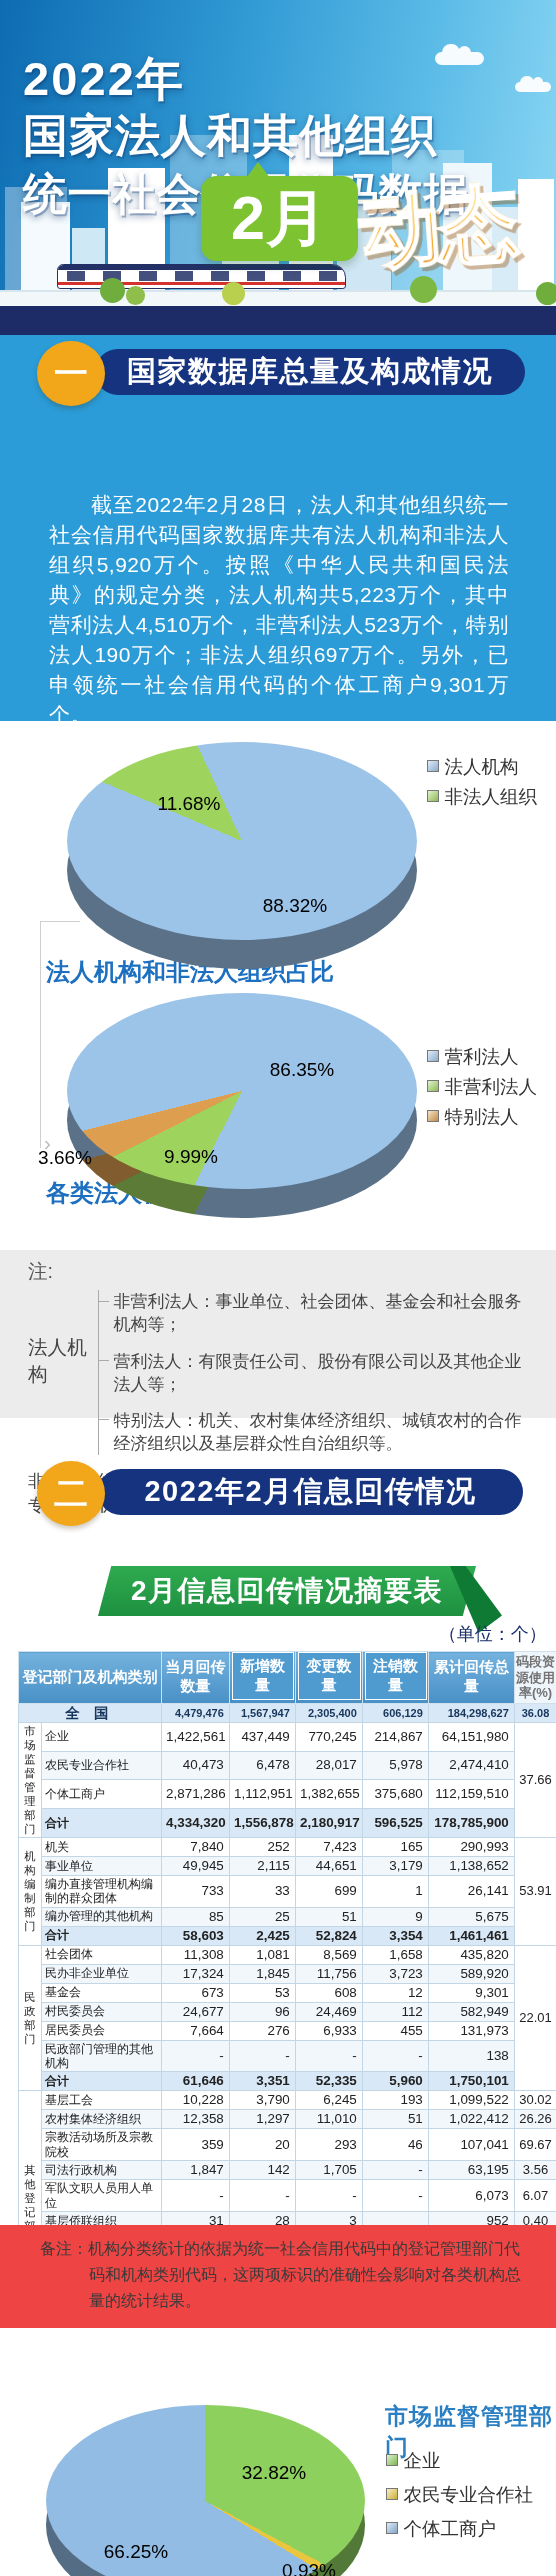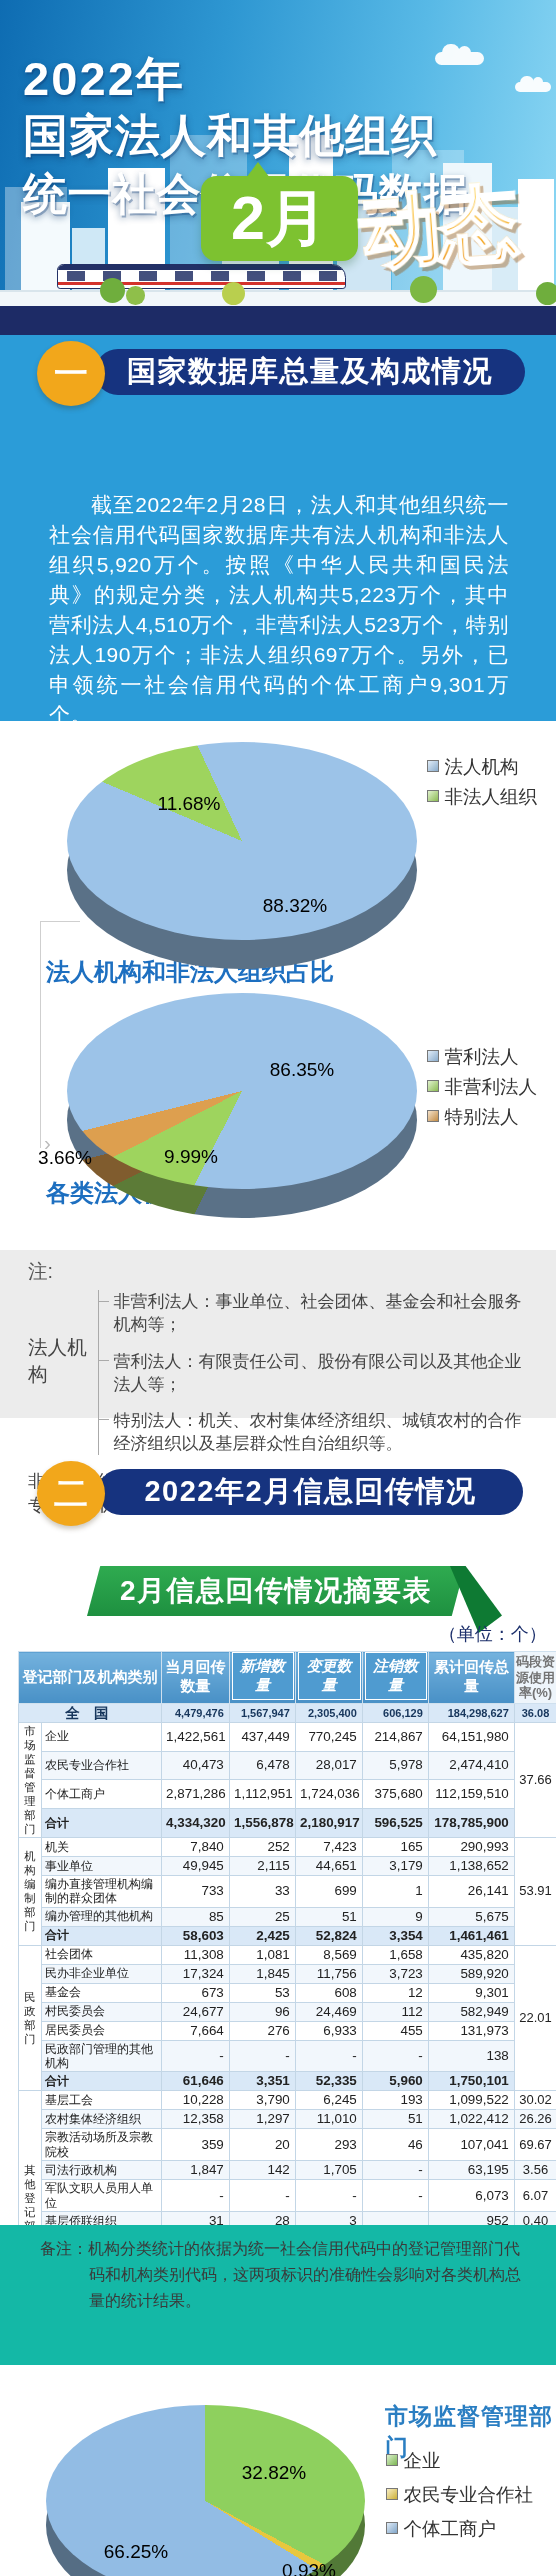--- a/index.html
+++ b/index.html
@@ -89,50 +89,50 @@
   
   .note-tag{font-size:19.6px;color:#555;}
   .note-grid{display:flex;margin-top:5.2px;}
   .note-side{width:66px;padding-top:44px;font-size:19.6px;color:#444;flex:0 0 auto;}
   .note-items{flex:1;border-left:1px solid #aaa;margin-left:4.1px;padding-left:14.4px;display:flex;flex-direction:column;gap:13.4px;}
   .note-item{position:relative;font-size:17px;color:#444;line-height:23px;}
   .note-item:before{content:"";position:absolute;left:-14.4px;top:10.3px;width:10.3px;border-top:1px solid #aaa;}
   .note-foot{margin-top:13.4px;font-size:17.5px;color:#444;}
 
   
-  .banner{position:absolute;left:87px;top:1566px;width:378px;height:50px;
+  .banner{position:absolute;left:98px;top:1566px;width:378px;height:50px;
           background:linear-gradient(180deg,#2fab50,#1e9040);
           clip-path:polygon(3.5% 0,100% 0,96.5% 100%,0 100%);
           display:flex;align-items:center;justify-content:center;}
   .banner span{color:#fff;font-size:28px;font-weight:800;letter-spacing:1.5px;}
   .banner-fold{position:absolute;left:450px;top:1566px;width:52px;height:67px;
           background:#0e7a33;clip-path:polygon(0 0,30% 0,100% 74%,55% 100%);}
   .unit-label{position:absolute;right:9.3px;top:1622px;font-size:18px;color:#1c2f6b;}
 
   
   #sum-table{position:absolute;left:18px;top:1651px;width:537px;border-collapse:collapse;table-layout:fixed;
              background:#fff;border:0.5px solid #b9cede;border-top:1.5px solid #55677a;border-bottom:1.5px solid #55677a;}
   #sum-table th{background:linear-gradient(180deg,#74b2de 0%,#4890c6 100%);color:#fff;font-size:15px;font-weight:700;
                 border:0.5px solid #cfe0ee;padding:2.1px;height:45px;}
-  #sum-table th.h-sub{vertical-align:bottom;background:linear-gradient(180deg,#74b2de 0%,#4890c6 100%);padding:0 1.5px 2.6px 1.5px;font-style:italic;}
+  #sum-table th.h-sub{vertical-align:bottom;background:linear-gradient(180deg,#74b2de 0%,#4890c6 100%);padding:0 1.5px 2.6px 1.5px;}
   #sum-table th.h-sub .subbox{border:1.5px solid #fff;background:#4f9bd0;padding:4.1px 1px;font-size:15px;}
   #sum-table th.h-usage{background:#eef5fb;color:#737373;font-size:13px;line-height:15.5px;padding:1px;}
   #sum-table td{border:0.5px solid #c3d6e6;font-size:13.4px;color:#222;padding:1px 4.1px;line-height:16px;}
   #sum-table td.num{text-align:right;padding-right:5.2px;}
   #sum-table td.lbl{text-align:left;font-size:12px;padding-left:3.1px;line-height:14.4px;}
   #sum-table td.grp-name{font-size:11.3px;line-height:14px;text-align:center;padding:1px 0.5px;background:#fff;}
   #sum-table td.usage{text-align:center;font-size:13px;margin-left:44px;}
   #sum-table tr.grp-top>td{border-top:1.5px solid #55677a;}
   #sum-table tr.row-alt td{background:#f2f7fc;}
   #sum-table tr.row-total td{background:#d9e8f7;font-weight:700;}
   #sum-table tr.row-national td{background:#d9e8f7;font-weight:700;color:#17365c;font-size:11px;}
   #sum-table tr.row-national td.lbl{text-align:center;font-size:14.4px;letter-spacing:5.2px;}
 
   
-  .remark{position:absolute;left:0;top:2225px;width:556px;height:140px;background:#14b8a6;
+  .remark{position:absolute;left:0;top:2225px;width:556px;height:103px;background:#ef4444;
           padding:11.3px 31px 0 40px;color:#3a3a3a;font-size:16px;line-height:26px;}
   .remark p{margin:0 0 9.3px 0;padding-left:49px;}
   .remark p.p1{text-indent:-49px;}
 </style>
 </head>
 <body>
 
 <div class="page">
 
   <div class="hero">
@@ -329,21 +329,21 @@
           <td class="num">40,473</td>
           <td class="num">6,478</td>
           <td class="num">28,017</td>
           <td class="num">5,978</td>
           <td class="num">2,474,410</td>
         </tr>
         <tr>
           <td class="lbl">个体工商户</td>
           <td class="num">2,871,286</td>
           <td class="num">1,112,951</td>
-          <td class="num">1,724,036</td>
+          <td class="num">1,382,655</td>
           <td class="num">375,680</td>
           <td class="num">112,159,510</td>
         </tr>
         <tr class="row-total">
           <td class="lbl">合计</td>
           <td class="num">4,334,320</td>
           <td class="num">1,556,878</td>
           <td class="num">2,180,917</td>
           <td class="num">596,525</td>
           <td class="num">178,785,900</td>

